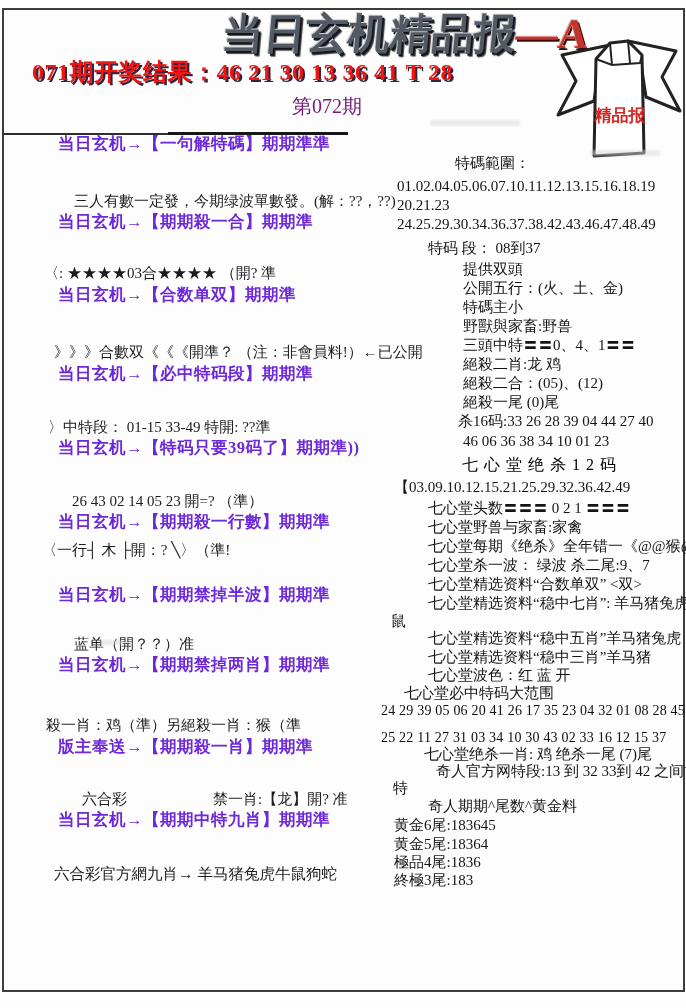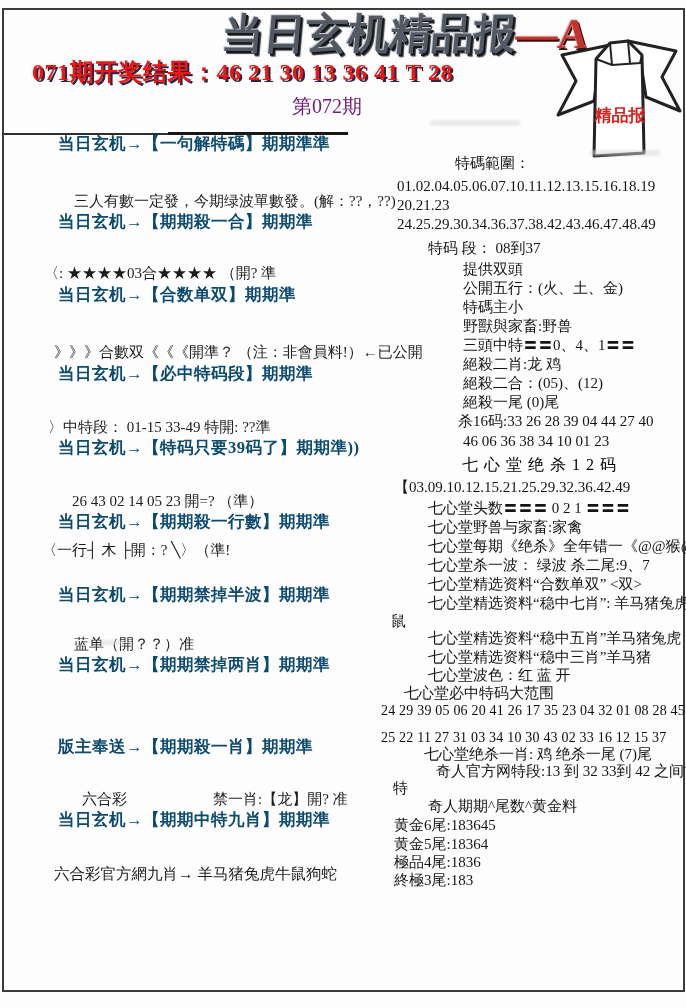--- a/index.html
+++ b/index.html
@@ -5,21 +5,21 @@
   html,body{margin:0;padding:0;background:#f2f2f2;}
   #page{
     position:relative;width:686px;height:1008px;background:#fdfdfd;overflow:hidden;
     font-family:"Liberation Serif","DejaVu Serif",serif;color:#111;
   }
   .frame{position:absolute;left:2px;top:8px;width:679px;height:980px;border:2px solid #3c3c3c;pointer-events:none;}
   .divider{position:absolute;left:3px;top:133px;width:345px;height:2px;background:#2e2e2e;}
   .divider2{position:absolute;left:168px;top:132px;width:180px;height:3px;background:#171717;}
   .txt{position:absolute;white-space:nowrap;line-height:1.15;}
   .ln{font-size:15px;color:#1c1c1c;}
-  .lb{font-size:16.5px;font-weight:bold;letter-spacing:0.5px;color:#0c4a6e;}
+  .lb{font-size:16.5px;font-weight:bold;letter-spacing:0.5px;color:#6d28d9;}
   .rn{font-size:15px;color:#141414;}
   .rnum{font-size:14px;letter-spacing:0.2px;color:#0d0d0d;}
   .rtitle{font-size:16px;letter-spacing:6px;color:#000000;}
   .title3d{
     position:absolute;left:222px;top:6px;font-size:42px;font-weight:bold;
     transform:skewX(-5deg);color:#545a63;
     text-shadow:-1px -1px 0 #c9ced4, 2px 2px 0 #15171b, 3px 3px 1px rgba(10,10,12,.75);
     letter-spacing:0px;white-space:nowrap;
   }
   .title3d .suffix{color:#c2342e;text-shadow:-1px -1px 0 #e8b5b2, 2px 2px 0 #3a0d0b;}
@@ -64,20 +64,21 @@
   <div class="txt ln" style="left:54px;top:344px">》》》合數双《《《開準？ （注：非會員料!）←已公開</div>
   <div class="txt lb" style="left:58px;top:365px">当日玄机→【必中特码段】期期準</div>
   <div class="txt ln" style="left:48px;top:419px">〉中特段：  01-15  33-49 特開: ??準</div>
   <div class="txt lb" style="left:58px;top:439px">当日玄机→【特码只要39码了】期期準))</div>
   <div class="txt ln" style="left:72px;top:493px">26 43 02 14 05 23  開=? （準）</div>
   <div class="txt lb" style="left:58px;top:513px">当日玄机→【期期殺一行數】期期準</div>
   <div class="txt ln" style="left:42px;top:542px">〈一行┤ 木 ├開：?  ╲〉（準!</div>
   <div class="txt lb" style="left:58px;top:586px">当日玄机→【期期禁掉半波】期期準</div>
   <div class="txt ln" style="left:74px;top:636px">蓝单（開？？）准</div>
   <div class="txt lb" style="left:58px;top:656px">当日玄机→【期期禁掉两肖】期期準</div>
+  <div class="txt ln" style="left:46px;top:717px">殺一肖：鸡（準）另絕殺一肖：猴（準</div>
   <div class="txt lb" style="left:58px;top:738px">版主奉送→【期期殺一肖】期期準</div>
   <div class="txt ln" style="left:82px;top:791px">六合彩</div>
   <div class="txt ln" style="left:213px;top:791px">禁一肖:【龙】開? 准</div>
   <div class="txt lb" style="left:58px;top:811px">当日玄机→【期期中特九肖】期期準</div>
   <div class="txt ln" style="left:54px;top:865px;font-size:15.5px">六合彩官方網九肖→ 羊马猪兔虎牛鼠狗蛇</div>
 
   <div class="txt rn" style="left:455px;top:155px">特碼範圍：</div>
   <div class="txt rn" style="left:397px;top:178px">01.02.04.05.06.07.10.11.12.13.15.16.18.19</div>
   <div class="txt rn" style="left:397px;top:197px">20.21.23</div>
   <div class="txt rn" style="left:397px;top:216px">24.25.29.30.34.36.37.38.42.43.46.47.48.49</div>

